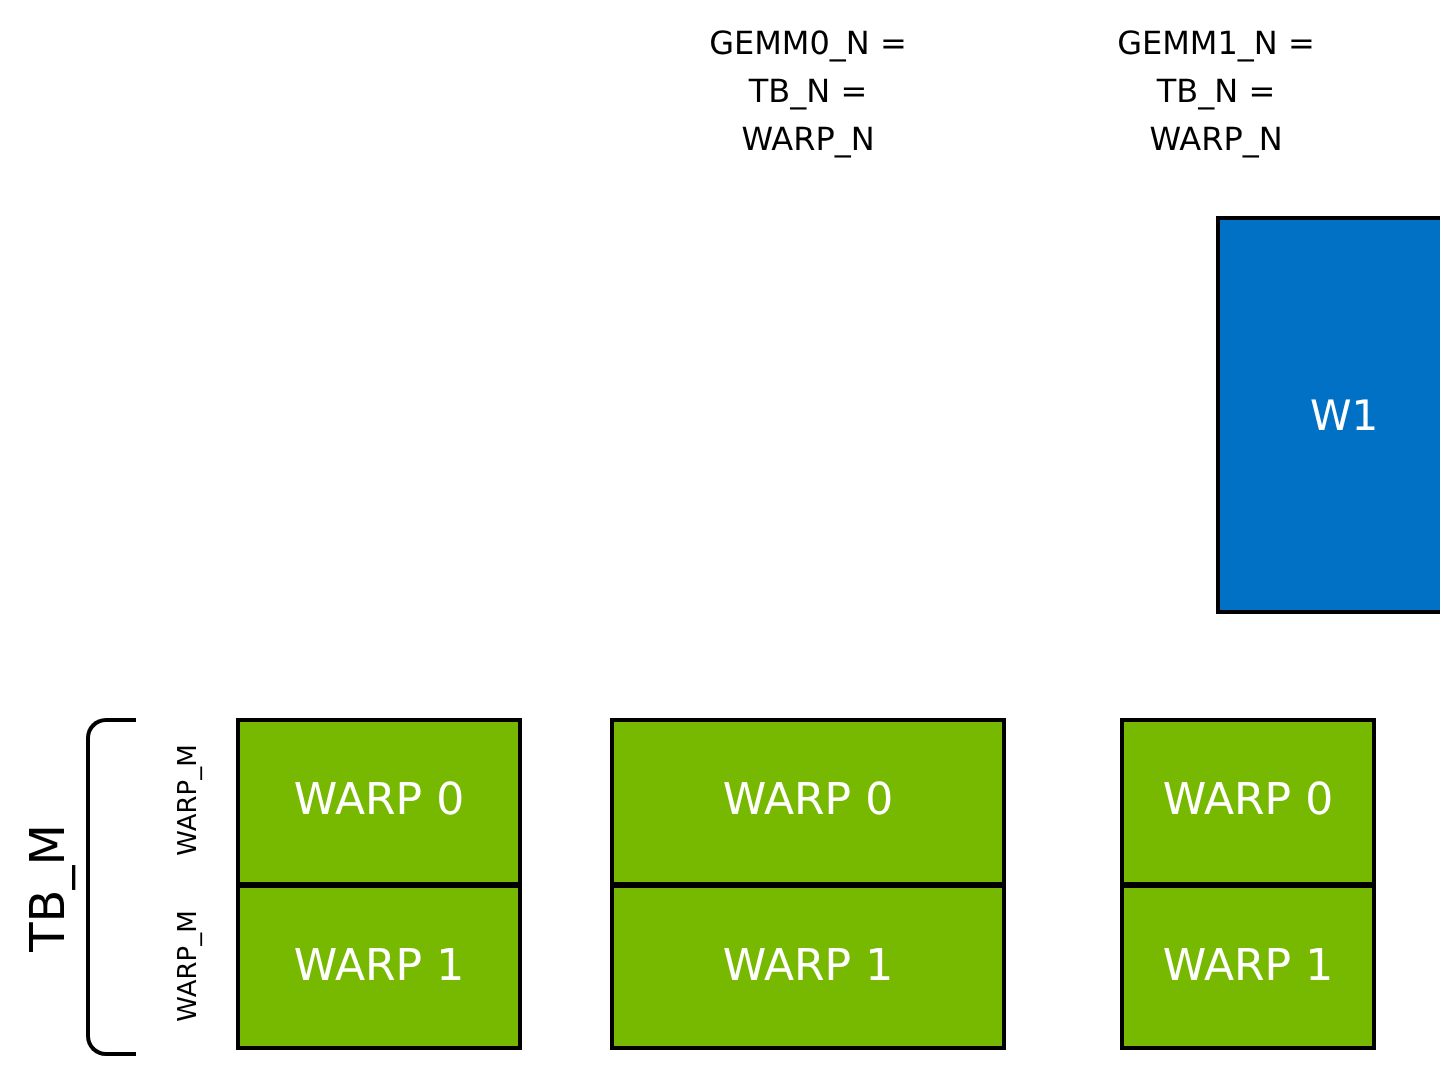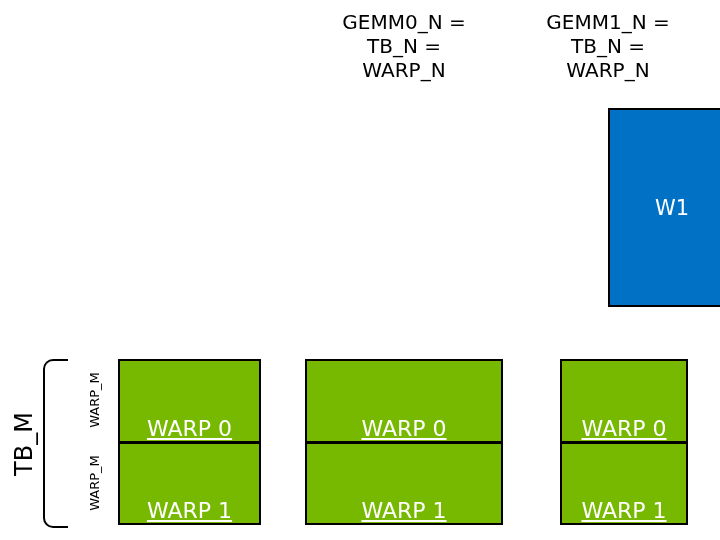--- a/index.html
+++ b/index.html
@@ -8,21 +8,21 @@
     width: 720px;
     height: 540px;
     background: var(--background, #fff);
     font-family: "DejaVu Sans", sans-serif;
     overflow: hidden;
   }
   .header {
     position: absolute;
     top: 10px;
     text-align: center;
-    font-size: 20px;
+    font-size: 16px;
     line-height: 24px;
     color: var(--text, #000);
     white-space: nowrap;
   }
   .h0 { left: 305px; width: 198px; }
   .h1 { left: 528px; width: 160px; }
   .bluebox {
     position: absolute;
     background: var(--blue, #0071C5);
     border: 2.5px solid var(--border, #000);
@@ -44,25 +44,24 @@
     box-sizing: border-box;
     display: flex;
     flex-direction: column;
   }
   .c1 { left: 118px; width: 143px; }
   .c2 { left: 305px; width: 198px; }
   .c3 { left: 560px; width: 128px; }
   .gcell {
     flex: 1;
     display: flex;
-    align-items: flex-end;
+    align-items: center;
     justify-content: center;
     color: var(--label_on_fill, #fff);
     font-size: 22px;
-    text-decoration: underline;
   }
   .divider { height: 3px; background: var(--border, #000); flex: none; }
   .tbm {
     position: absolute;
     left: -27px; top: 431px;
     width: 102px; height: 26px;
     text-align: center;
     font-size: 24px; line-height: 26px;
     color: var(--text, #000);
     transform: rotate(-90deg);

